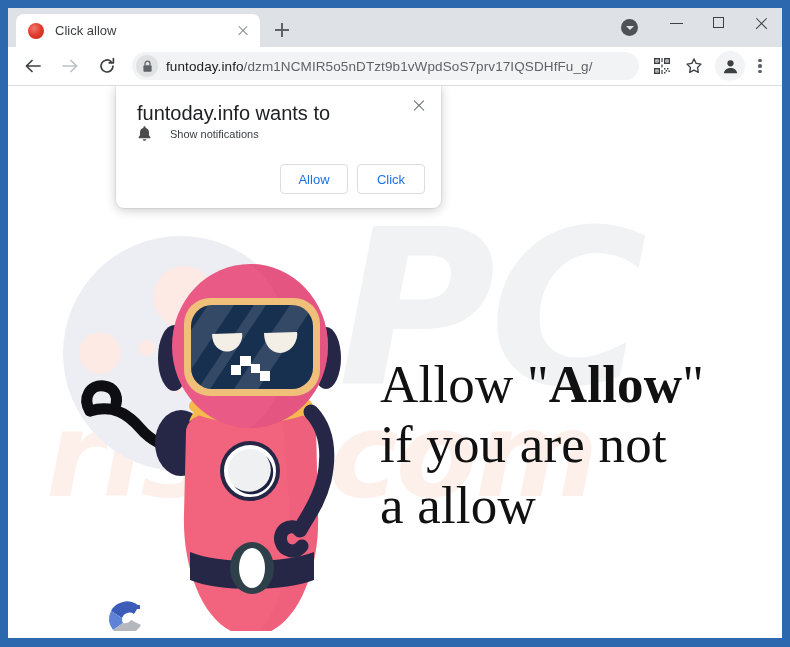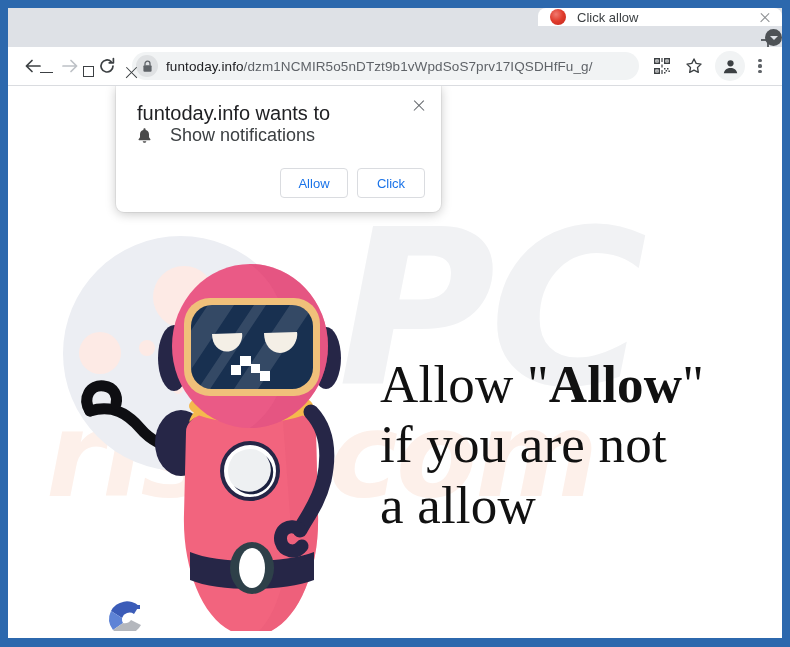--- a/index.html
+++ b/index.html
@@ -32,21 +32,20 @@
     overflow: hidden;
   }
 
   
   .tabstrip {
     position: relative;
     height: 39px;
     background: #dee1e6;
     display: flex;
     align-items: flex-end;
-    flex-direction: column;
   }
   .tab {
     position: relative;
     margin-left: 8px;
     width: 244px;
     height: 33px;
     background: #ffffff;
     border-radius: 8px 8px 0 0;
     display: flex;
     align-items: center;
@@ -307,21 +306,21 @@
   .notif-title {
     font-size: 20px;
     color: #202124;
   }
   .notif-row {
     display: flex;
     align-items: center;
     margin-bottom: 22px;
   }
   .notif-row-label {
-    font-size: 18px;
+    font-size: 11px;
     color: #3c4043;
     margin-left: 18px;
   }
   .notif-actions {
     display: flex;
     justify-content: flex-end;
     gap: 9px;
   }
   .notif-btn {
     min-width: 68px;

